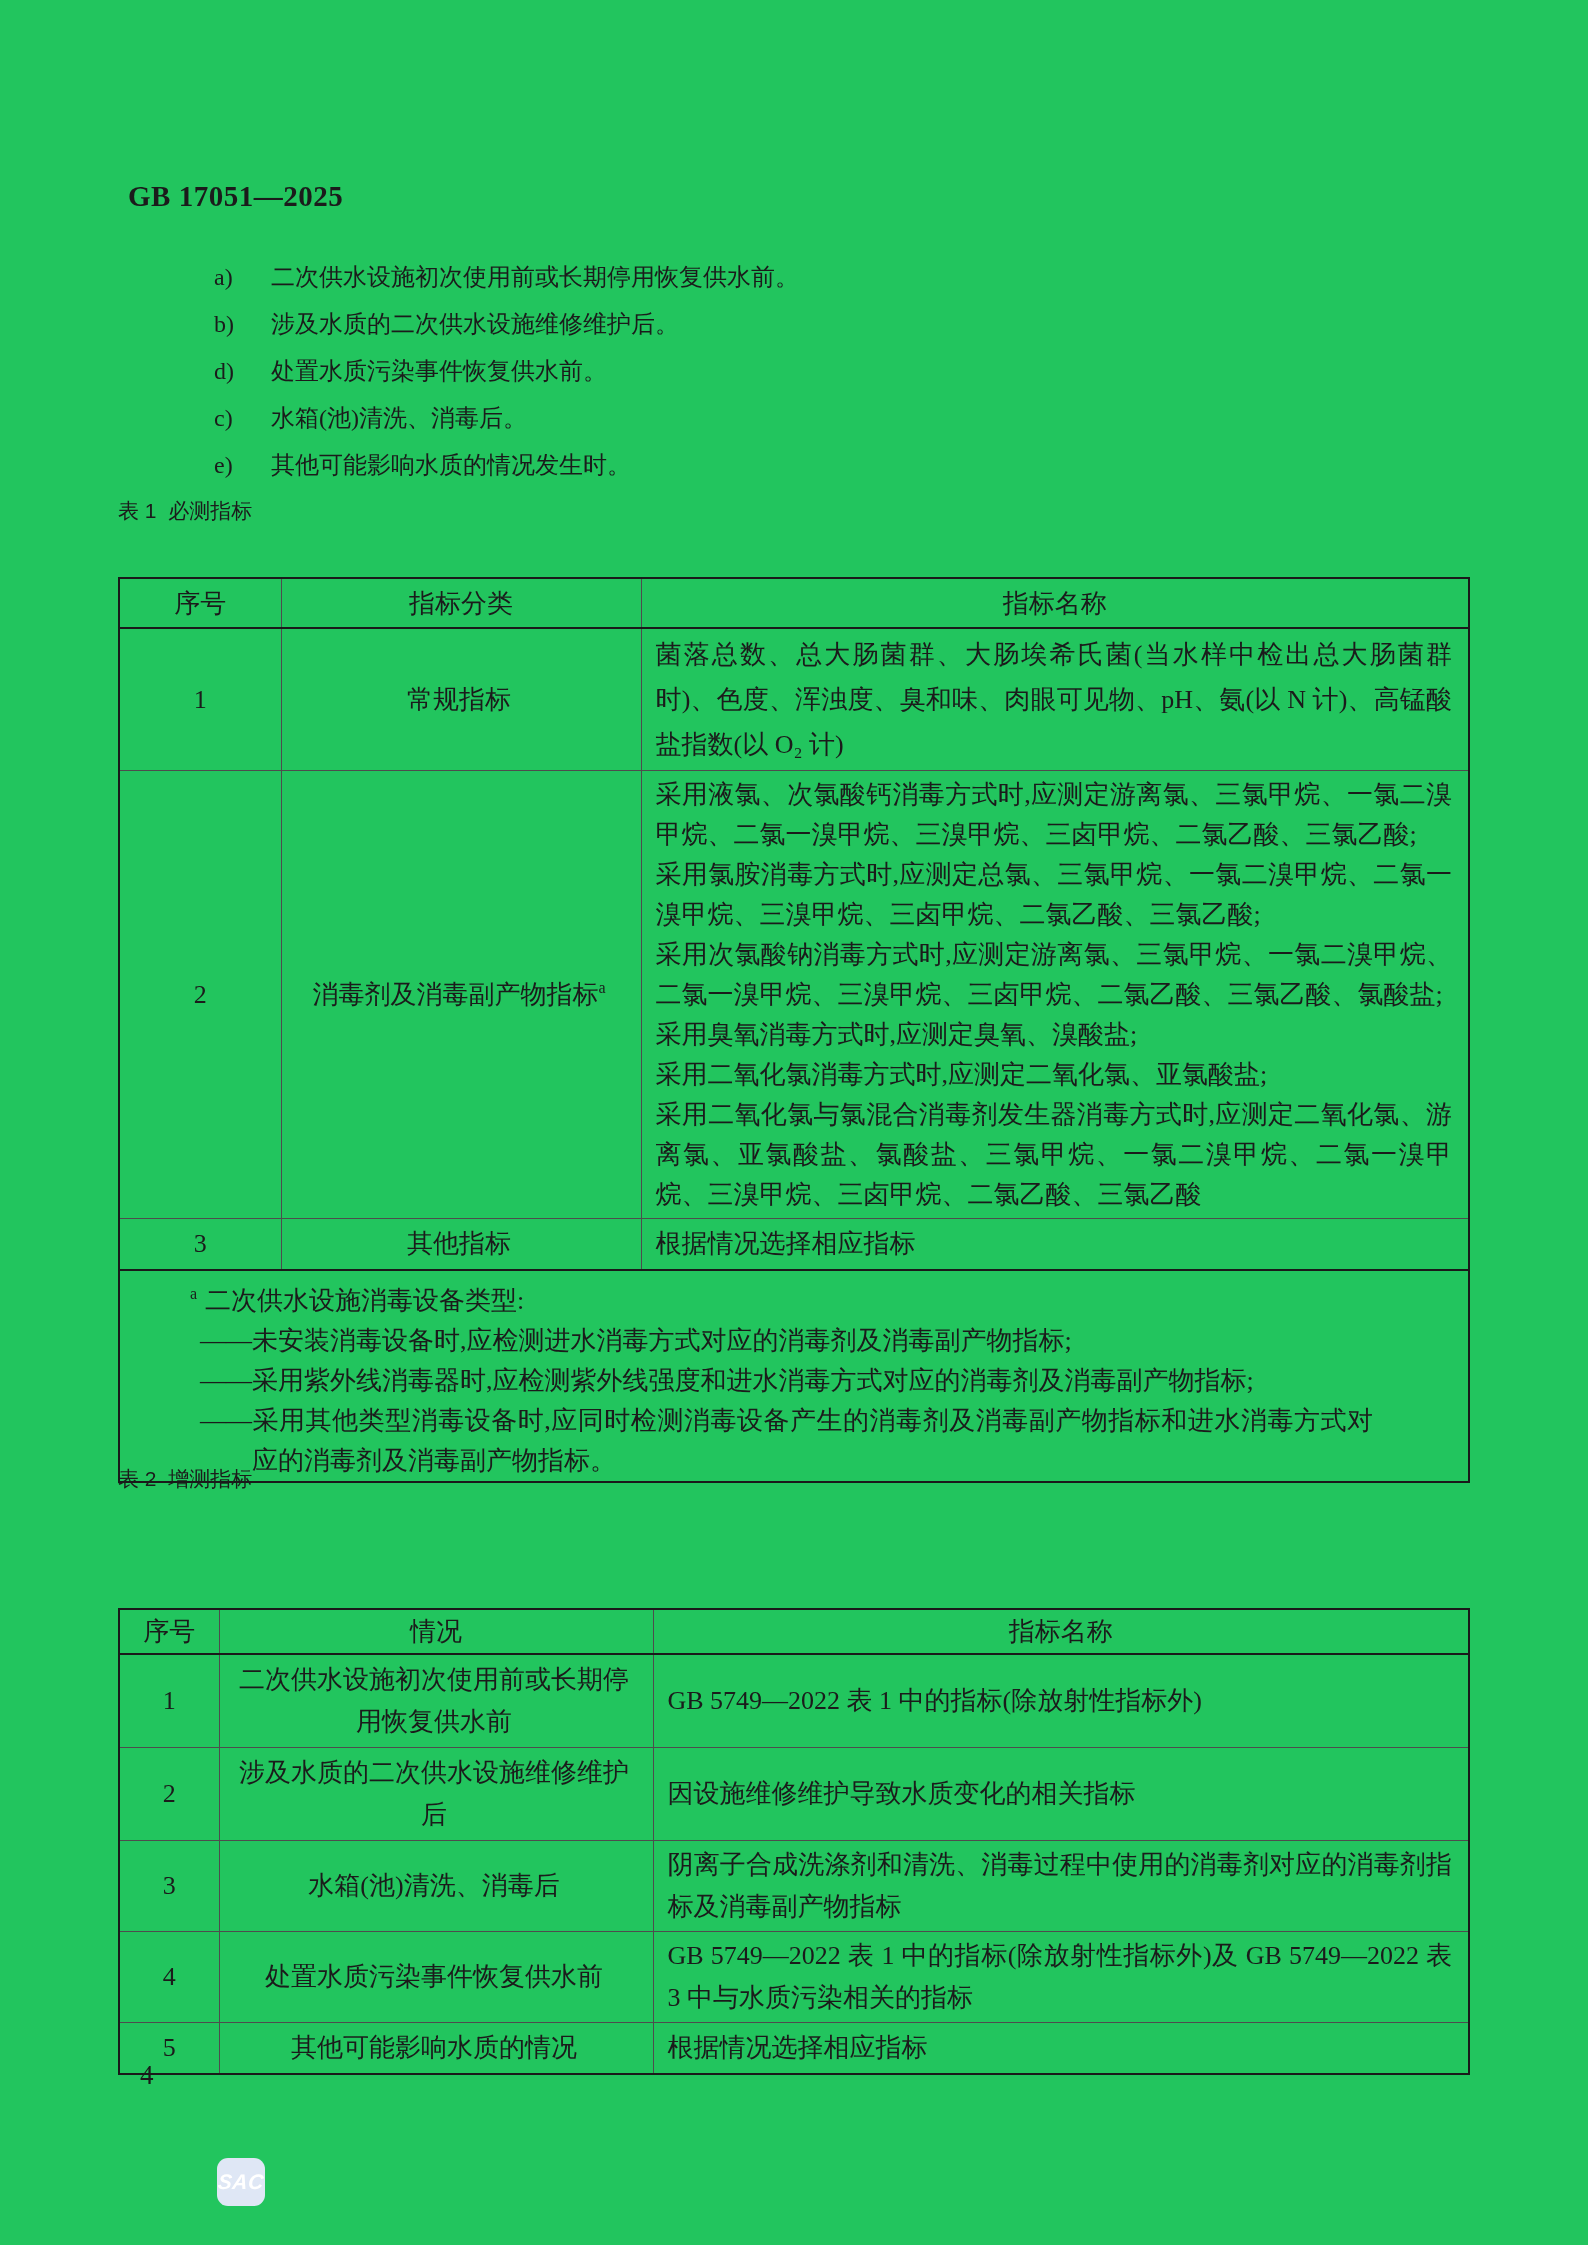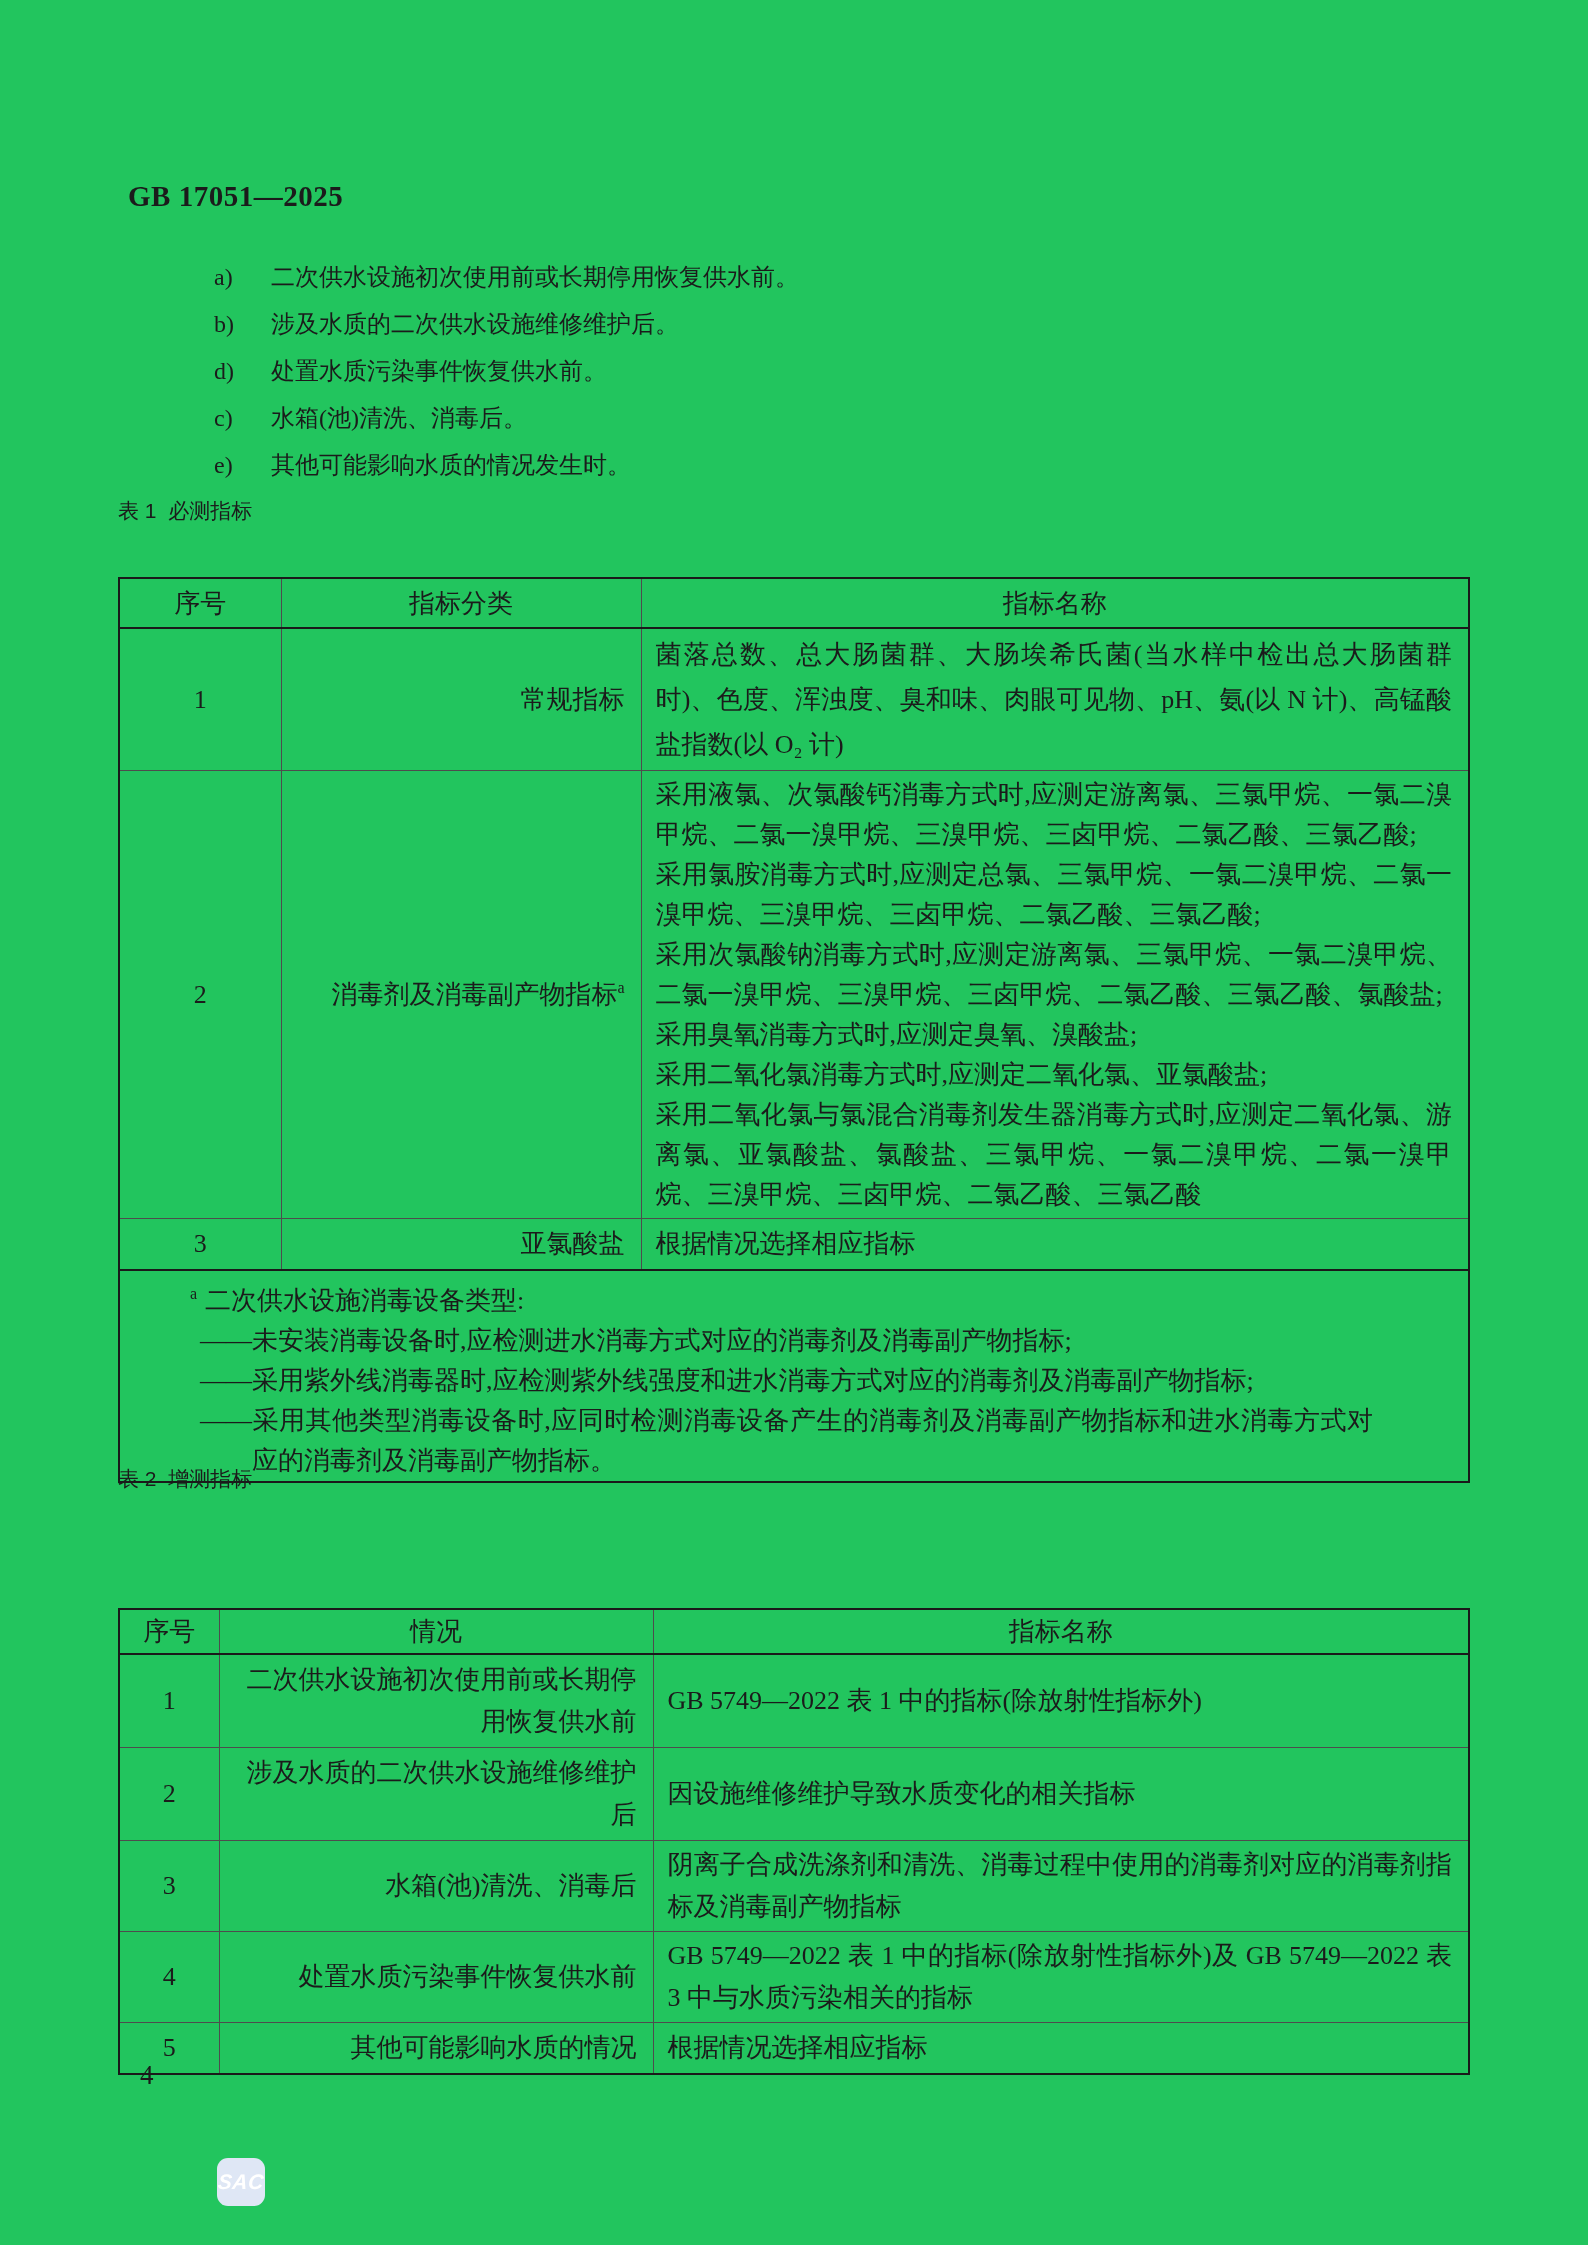--- a/index.html
+++ b/index.html
@@ -28,21 +28,21 @@
     border-collapse:collapse; table-layout:fixed; font-size:26px;
     border:2.5px solid #1a1a1a;
   }
   .t1 { top:577px; }
   .t2 { top:1608px; }
   .gbt th, .gbt td { border:1px solid #4d4d4d; vertical-align:middle; font-weight:normal; }
   .gbt tr.head th { border-bottom:2.5px solid #1a1a1a; text-align:center; }
   .t1 tr.head th { height:50px; }
   .t2 tr.head th { height:45px; }
   td.no { text-align:center; }
-  td.cat, td.sit { padding:4px 16px 4px 12px; text-align:right; line-height:42px; }
+  td.cat, td.sit { padding:4px 16px 4px 12px; text-align:center; line-height:42px; }
   td.name { padding:3px 16px 3px 14px; text-align:justify; line-height:42px; }
   td.name p { margin:0; text-align:justify; }
   .t1 tr.r1 td { height:135px; }
   .t1 tr.r1 td.name { line-height:45px; }
   .t1 tr.r2 td { height:448px; }
   .t1 tr.r2 td.name { line-height:40px; }
   .t1 tr.r3 td { height:50px; }
   .t2 tr.s1 td { height:88px; }
   .t2 tr.s2 td { height:89px; }
   .t2 tr.s3 td { height:87px; }
@@ -123,21 +123,21 @@
           <p class="clause">采用液氯、次氯酸钙消毒方式时,应测定游离氯、三氯甲烷、一氯二溴甲烷、二氯一溴甲烷、三溴甲烷、三卤甲烷、二氯乙酸、三氯乙酸;</p>
           <p class="clause">采用氯胺消毒方式时,应测定总氯、三氯甲烷、一氯二溴甲烷、二氯一溴甲烷、三溴甲烷、三卤甲烷、二氯乙酸、三氯乙酸;</p>
           <p class="clause">采用次氯酸钠消毒方式时,应测定游离氯、三氯甲烷、一氯二溴甲烷、二氯一溴甲烷、三溴甲烷、三卤甲烷、二氯乙酸、三氯乙酸、氯酸盐;</p>
           <p class="clause">采用臭氧消毒方式时,应测定臭氧、溴酸盐;</p>
           <p class="clause">采用二氧化氯消毒方式时,应测定二氧化氯、亚氯酸盐;</p>
           <p class="clause">采用二氧化氯与氯混合消毒剂发生器消毒方式时,应测定二氧化氯、游离氯、亚氯酸盐、氯酸盐、三氯甲烷、一氯二溴甲烷、二氯一溴甲烷、三溴甲烷、三卤甲烷、二氯乙酸、三氯乙酸</p>
         </td>
       </tr>
       <tr class="r3">
         <td class="no">3</td>
-        <td class="cat">亚氯酸盐</td>
+        <td class="cat">其他指标</td>
         <td class="name">
           <p>根据情况选择相应指标</p>
         </td>
       </tr>
       <tr>
         <td class="fncell" colspan="3">
           <p class="fn-title"><span class="fn-sup">a</span><span>二次供水设施消毒设备类型:</span></p>
           <p class="fn-item"><span>——</span><span>未安装消毒设备时,应检测进水消毒方式对应的消毒剂及消毒副产物指标;</span></p>
           <p class="fn-item"><span>——</span><span>采用紫外线消毒器时,应检测紫外线强度和进水消毒方式对应的消毒剂及消毒副产物指标;</span></p>
           <p class="fn-item"><span>——</span><span>采用其他类型消毒设备时,应同时检测消毒设备产生的消毒剂及消毒副产物指标和进水消毒方式对应的消毒剂及消毒副产物指标。</span></p>

